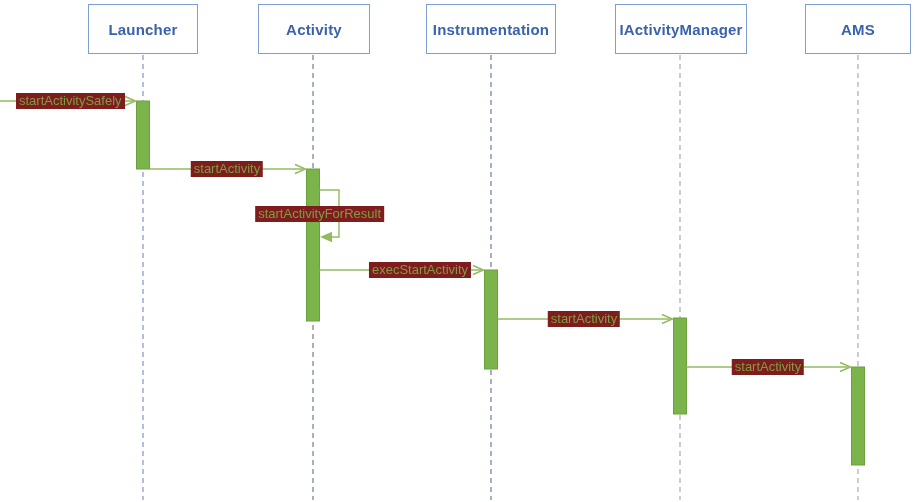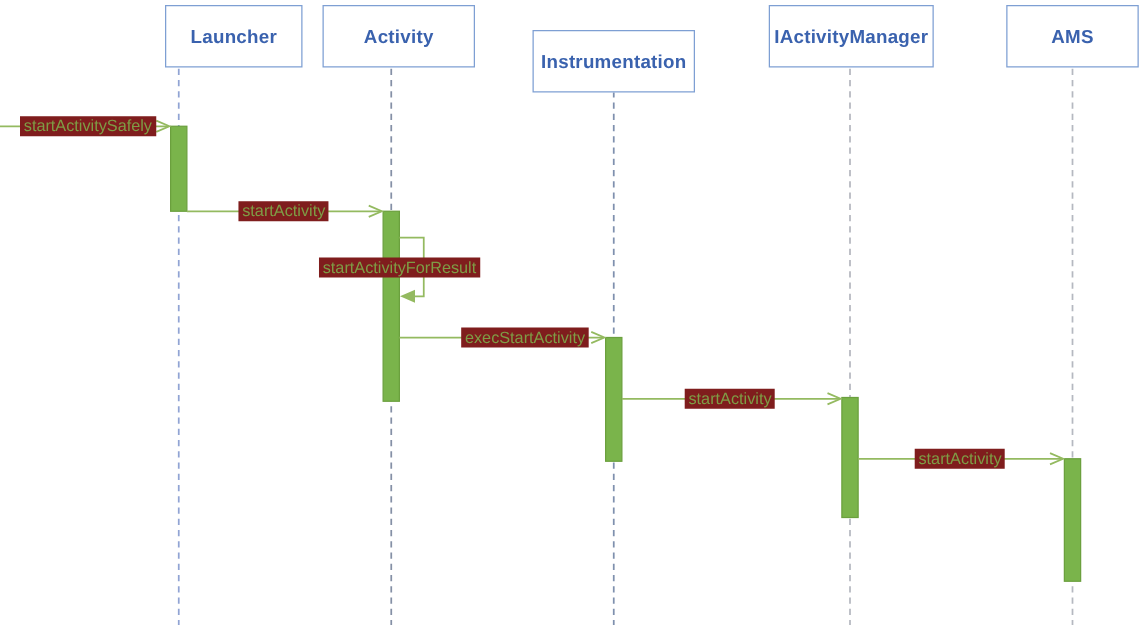--- a/index.html
+++ b/index.html
@@ -68,27 +68,27 @@
       <line x1="497.5" y1="319" x2="671.5" y2="319" stroke="#94ba60" stroke-width="1.4"></line>
       <polyline points="662,314.5 672.5,319 662,323.5" fill="none" stroke="#94ba60" stroke-width="1.4"></polyline>
     </g>
 
     <g>
       <line x1="686.5" y1="367" x2="849.5" y2="367" stroke="#94ba60" stroke-width="1.4"></line>
       <polyline points="840,362.5 850.5,367 840,371.5" fill="none" stroke="#94ba60" stroke-width="1.4"></polyline>
     </g>
   </svg>
 
-  <div class="head-box" style="left:88px;width:110px;margin-left:44px;">
+  <div class="head-box" style="left:88px;width:110px;">
     <span>Launcher</span>
   </div>
-  <div class="head-box" style="left:258px;width:122px;">
+  <div class="head-box" style="left:258px;width:112px;">
     <span>Activity</span>
   </div>
-  <div class="head-box" style="left:426px;width:130px;margin-top:20px;">
+  <div class="head-box" style="left:426px;width:130px;">
     <span>Instrumentation</span>
   </div>
   <div class="head-box" style="left:615px;width:132px;">
     <span>IActivityManager</span>
   </div>
   <div class="head-box" style="left:805px;width:106px;justify-content:center;">
     <span>AMS</span>
   </div>
 
   <div class="msg-label align-left" style="left:16px;top:101px;">startActivitySafely</div>

